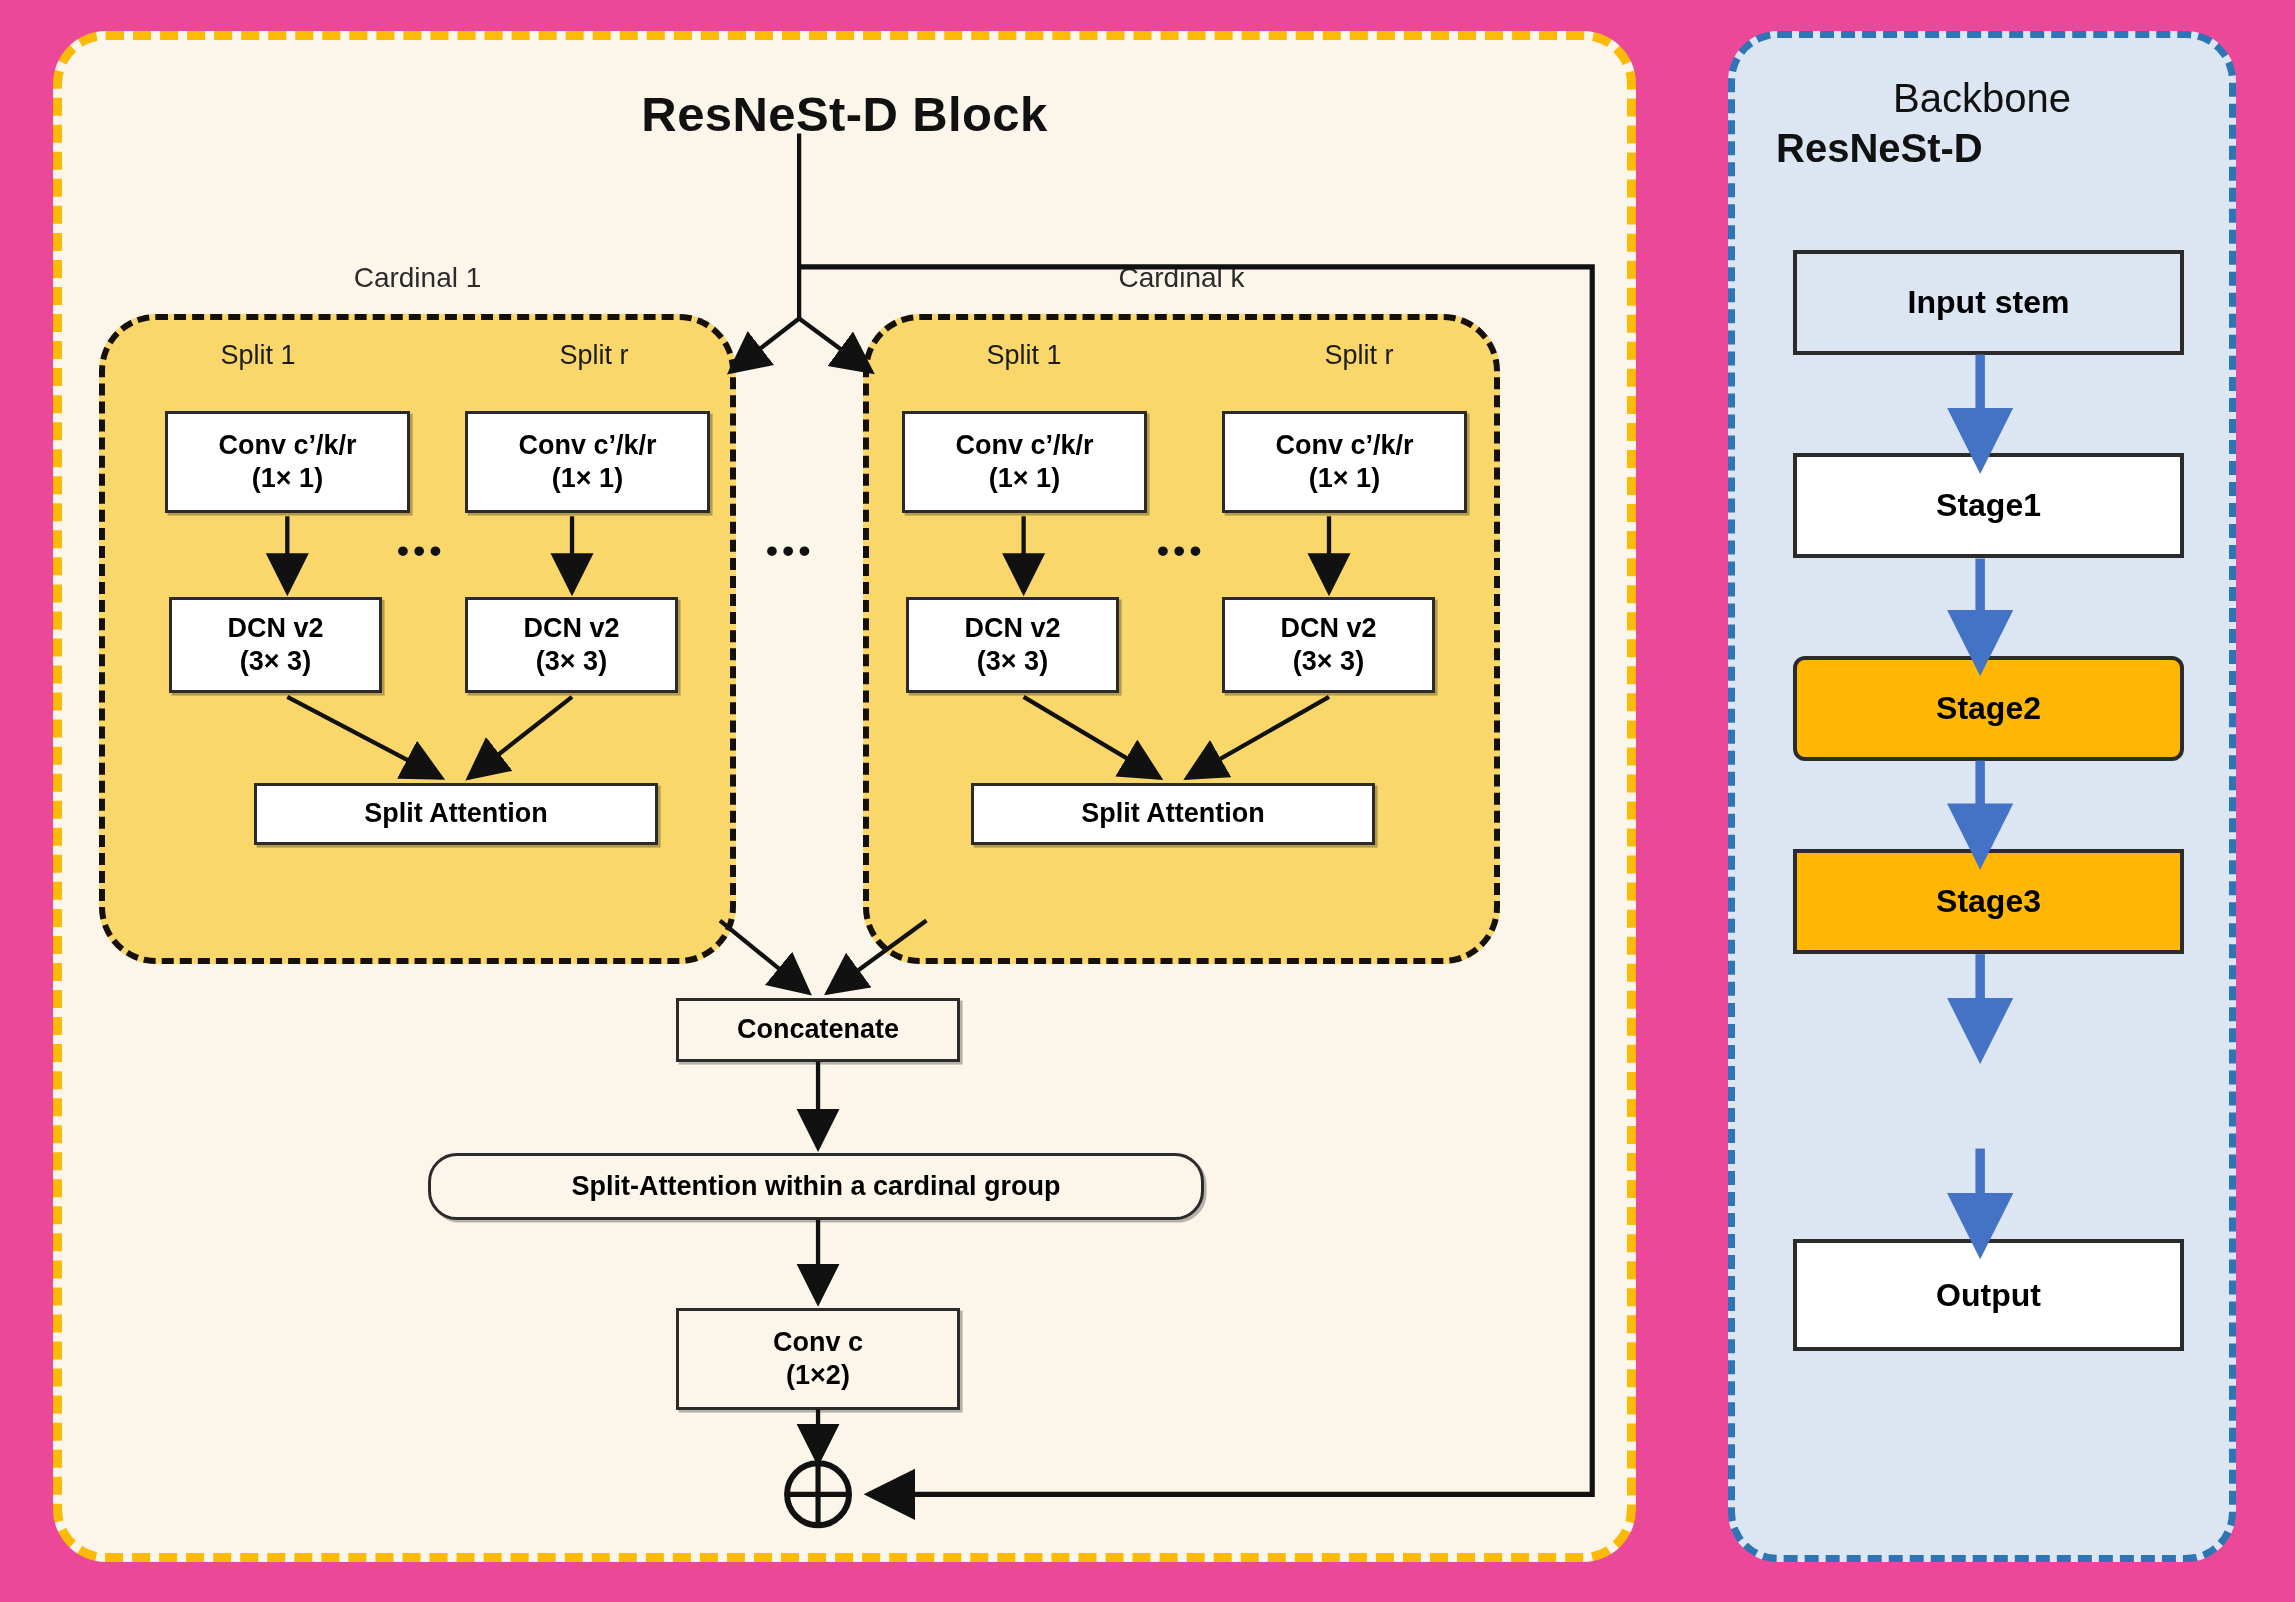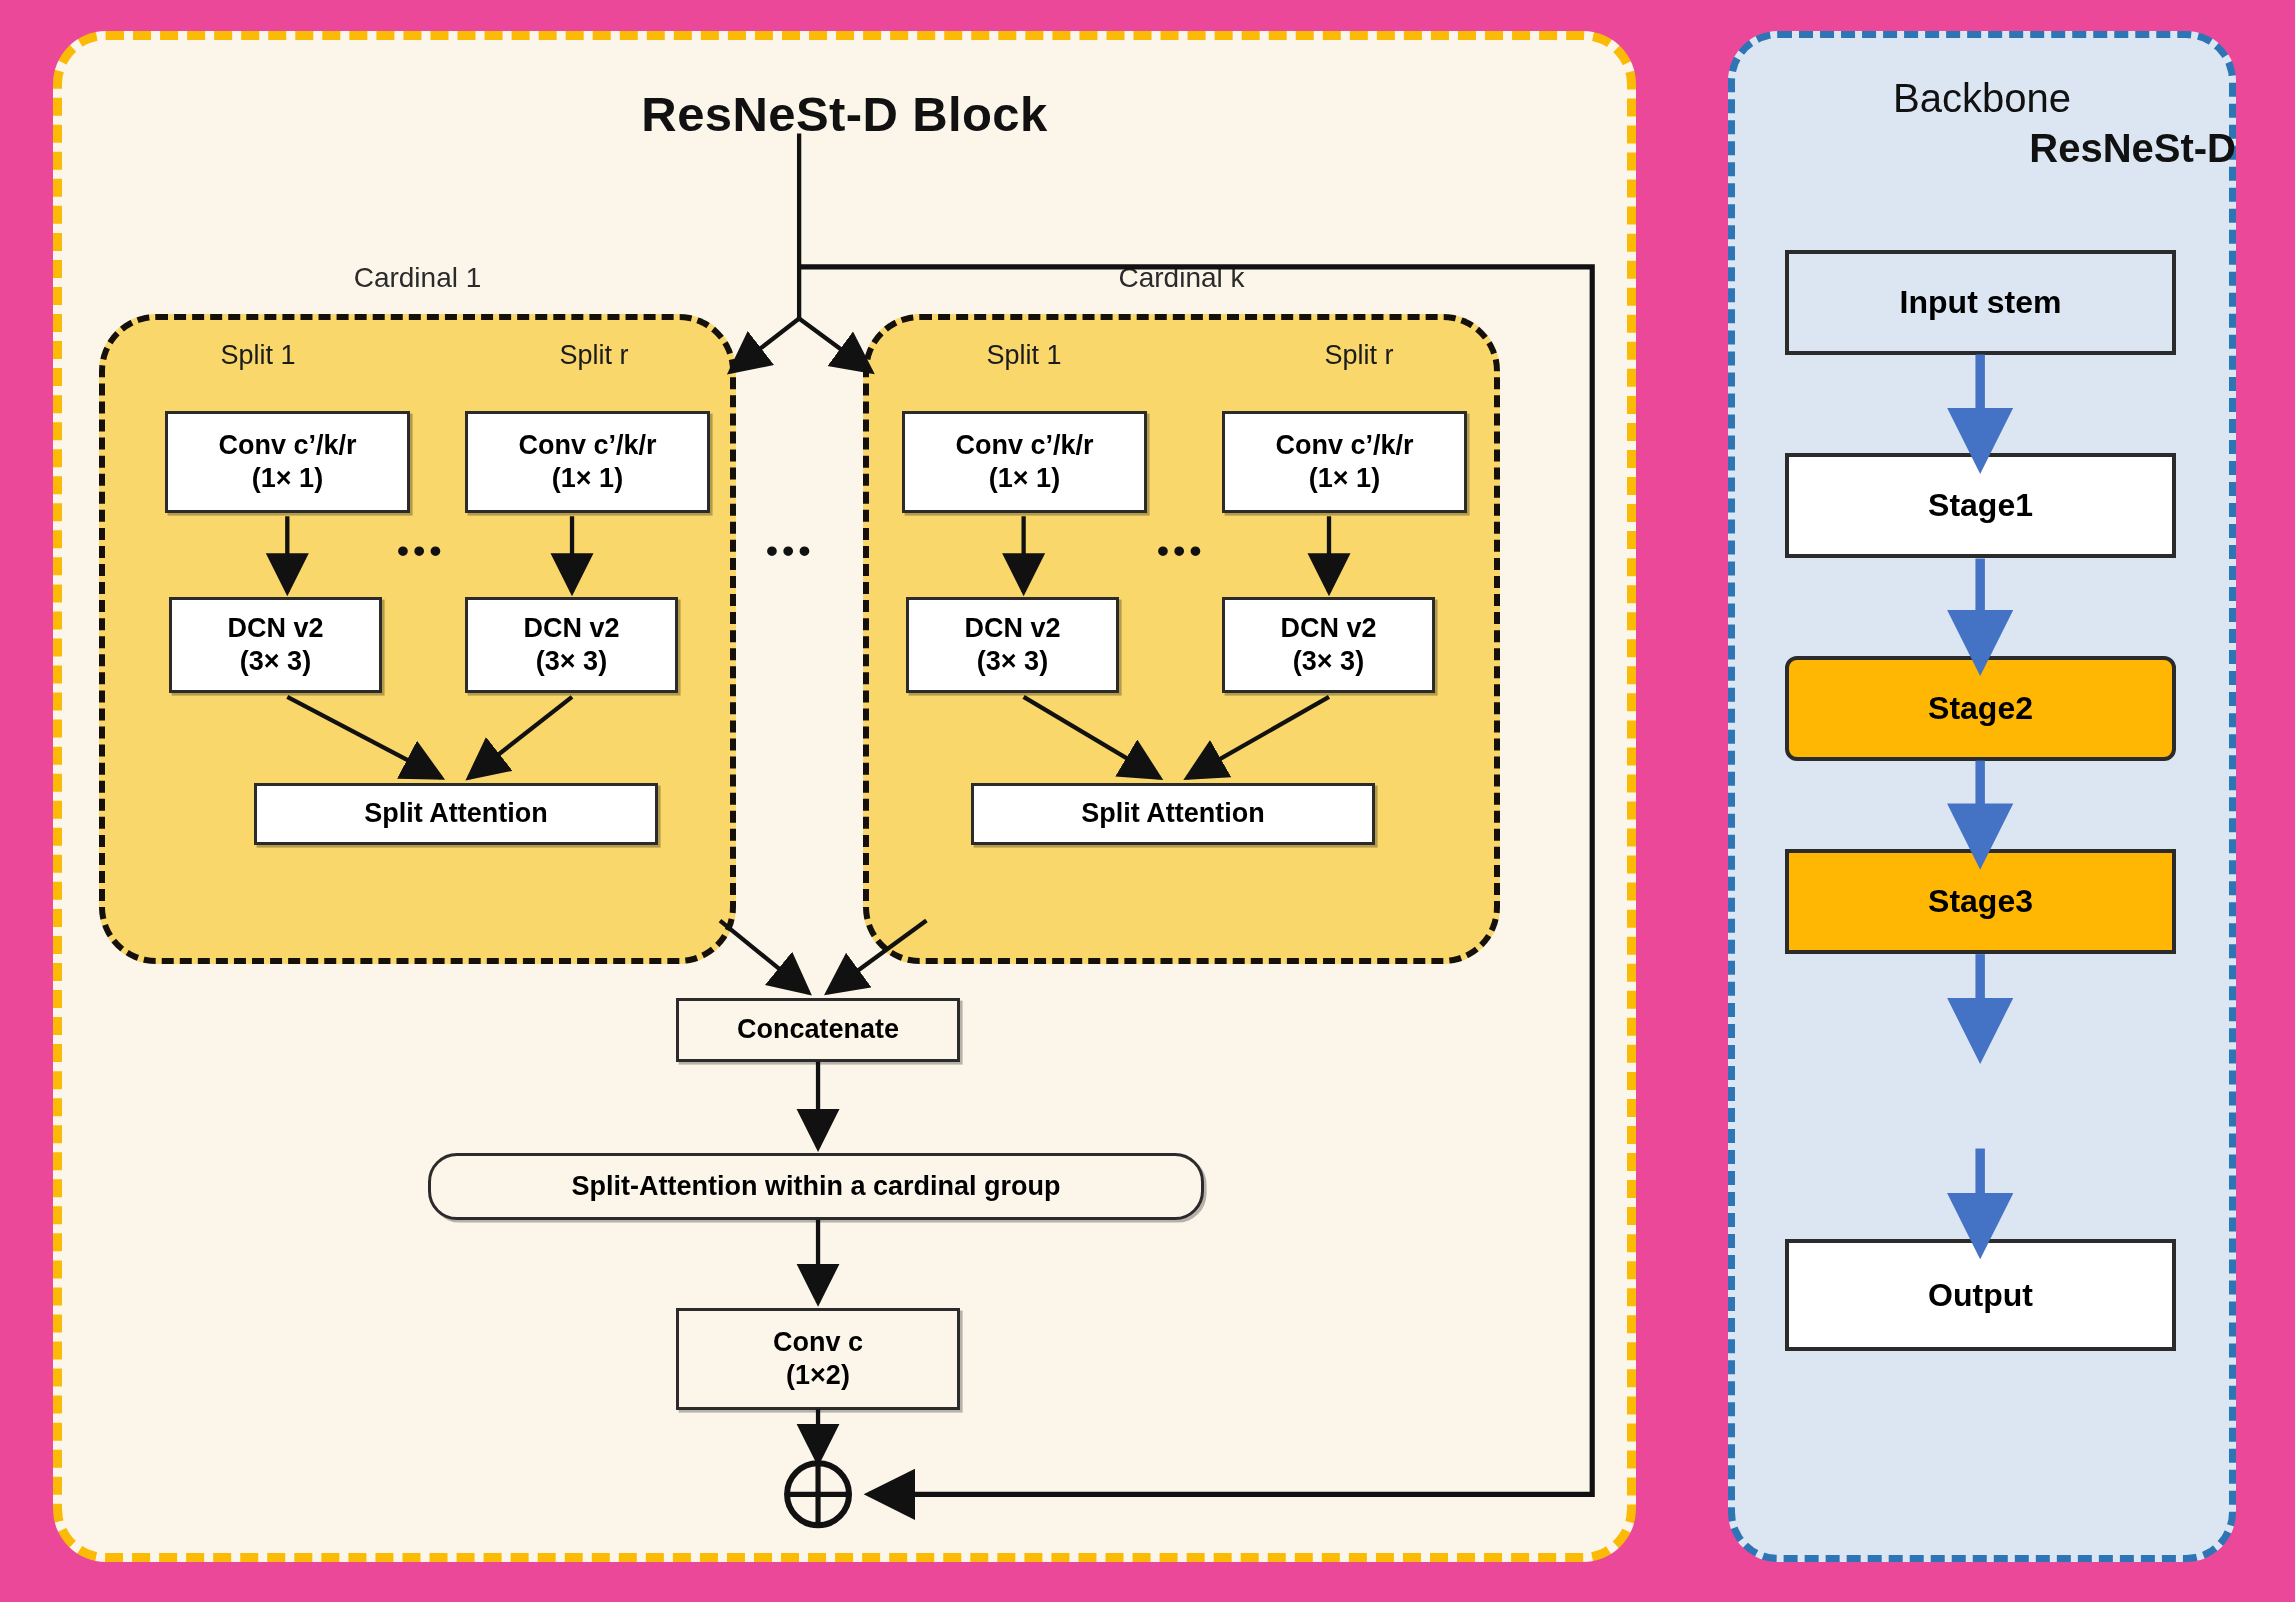--- a/index.html
+++ b/index.html
@@ -19,21 +19,21 @@
   
   .block-title{
     position:absolute;left:53px;top:86px;width:1583px;text-align:center;
     font-size:49px;font-weight:bold;color:#111;letter-spacing:0.4px;
   }
   .bb-title1{
     position:absolute;left:1728px;top:76px;width:508px;text-align:center;
     font-size:40px;font-weight:normal;color:#111;
   }
   .bb-title2{
-    position:absolute;left:1728px;top:126px;width:508px;text-align:right;
+    position:absolute;left:1776px;top:126px;width:508px;text-align:left;
     font-size:40px;font-weight:bold;color:#111;
   }
 
   
   .cardinal{
     position:absolute;background:#F9D76A;border:6.9px dashed #15100a;
     border-radius:57px;box-sizing:border-box;
   }
   .cardinal-label{
     position:absolute;font-size:28px;color:#2b2b2b;text-align:center;white-space:nowrap;
@@ -56,21 +56,21 @@
     position:absolute;font-size:34px;font-weight:bold;color:#111;letter-spacing:4.3px;line-height:1;
   }
 
   
   #wires{position:absolute;left:0;top:0;width:2295px;height:1602px;pointer-events:none;}
 
   
   .bb-box{
     position:absolute;box-sizing:border-box;border:4.3px solid #2b2b2b;
     display:flex;align-items:center;justify-content:center;
-    font-size:32px;font-weight:bold;color:#000;
+    font-size:32px;font-weight:bold;color:#000;margin-left:8px;
   }
   .bb-box.clear{background:transparent;}
   .bb-box.white{background:#ffffff;}
   .bb-box.orange{background:#FFB703;}
 </style>
 </head>
 <body>
 
 <div id="canvas">
 

